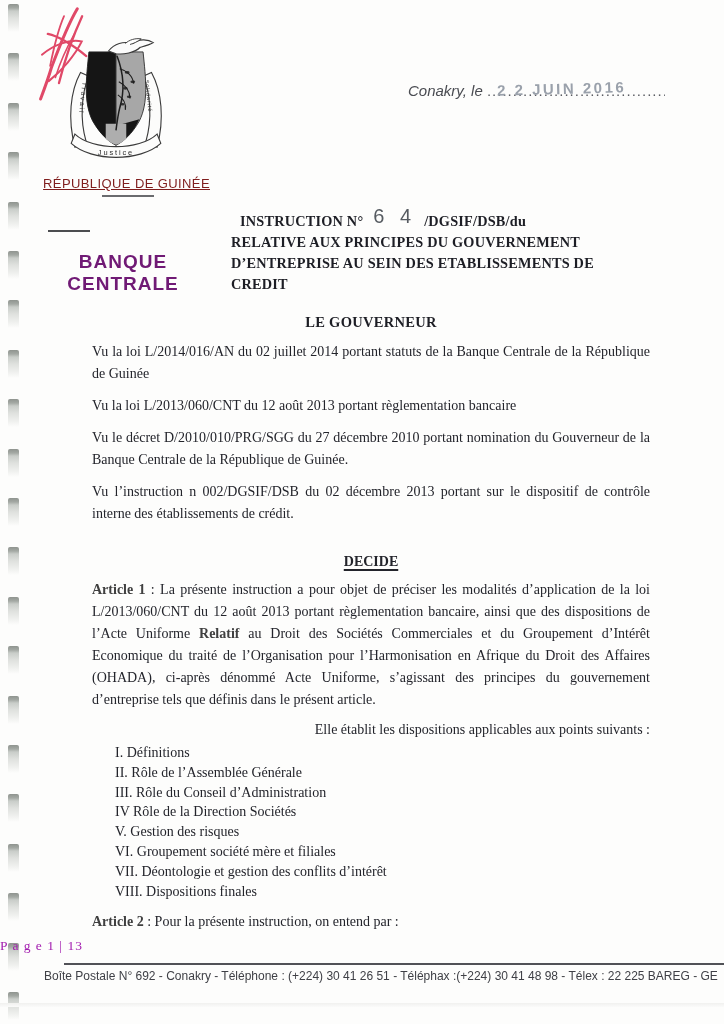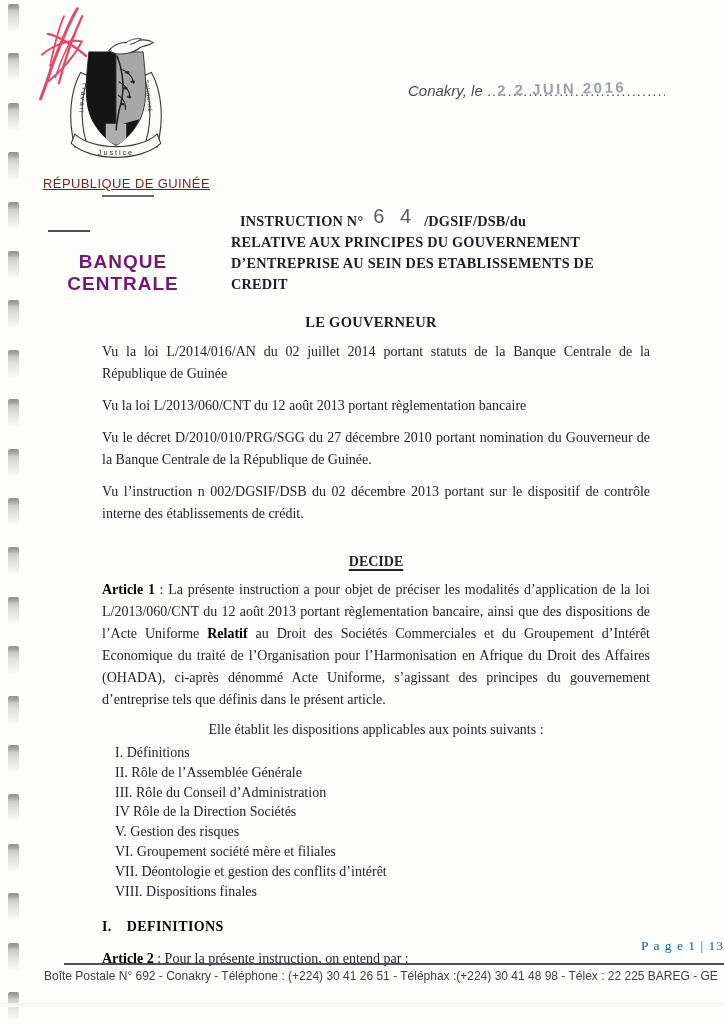--- a/index.html
+++ b/index.html
@@ -30,34 +30,34 @@
     font-size:15px;letter-spacing:2.5px;color:#9aa1ab;transform:rotate(-1.5deg);white-space:nowrap;}
   
   #instruction{left:231px;top:209px;width:436px;font-weight:bold;font-size:14.3px;
     line-height:21px;color:#1d1e25;letter-spacing:.2px;}
   #instruction .l1{text-indent:9px;}
   #instruction .num{font-family:"Liberation Sans",sans-serif;font-weight:400;font-size:20px;
     color:#565b61;letter-spacing:5px;position:relative;top:-3px;margin:0 8px 8px 10px;}
   #governor{left:88px;top:314px;width:566px;text-align:center;font-weight:bold;font-size:14.5px;letter-spacing:.3px;color:#1d1e25;}
   
   #body{left:88px;top:341px;width:562px;font-size:14px;line-height:22px;text-align:justify;}
-  #body p{margin:10px 0 0 14px;}
+  #body p{margin:10px 0 0 4px;}
   #body p.first{margin-top:0;}
   .decide{margin-top:26px !important;text-align:center;font-weight:bold;
     text-decoration:underline;text-underline-offset:3px;text-decoration-thickness:1.5px;}
   .art1{margin-top:6px !important;}
-  .elle{margin-top:8px !important;text-align:center;}
+  .elle{margin-top:8px !important;text-align:right;}
   .points{margin:2px 0 0 0;padding:0 0 0 27px;list-style:none;}
   .points div{line-height:19.8px;}
   .sec1{margin-top:15px !important;font-weight:bold;letter-spacing:.4px;text-align:left;}
   .sec1 .ttl{margin-left:15px;}
   .art2{margin-top:10px !important;text-align:left;}
-  b{color:#000000;}
+  b{color:#404040;}
   
-  #pageno{left:0;top:938px;width:724px;text-align:right;font-size:13.5px;color:#0369a1;letter-spacing:1px;}
+  #pageno{left:0;top:938px;width:724px;text-align:left;font-size:13.5px;color:#a21caf;letter-spacing:1px;}
   #footrule{left:64px;top:963px;width:660px;height:2px;background:#515257;}
   #footer{left:44px;top:969px;width:680px;font-family:"Liberation Sans",sans-serif;
     font-size:12px;color:#3f4046;white-space:nowrap;}
   #bottom-edge{left:0;top:1003px;width:724px;height:4px;background:linear-gradient(180deg,#f1f1ef,#fbfbfa);}
   #scribble{left:20px;top:4px;}
   #emblem{left:60px;top:36px;}
 </style>
 </head>
 <body>
 
@@ -171,21 +171,20 @@
     <div>I. Définitions</div>
     <div>II. Rôle de l’Assemblée Générale</div>
     <div>III. Rôle du Conseil d’Administration</div>
     <div>IV Rôle de la Direction Sociétés</div>
     <div>V. Gestion des risques</div>
     <div>VI. Groupement société mère et filiales</div>
     <div>VII. Déontologie et gestion des conflits d’intérêt</div>
     <div>VIII. Dispositions finales</div>
   </div>
 
-  <p class="sec1"><b>I.</b><b class="ttl">DEFINITIONS</b></p>
 
   <p class="art2"><b>Article 2</b><span> : Pour la présente instruction, on entend par :</span></p>
 </div>
 
 <div id="pageno" class="abs">P a g e  1 | 13</div>
 <div id="footrule" class="abs"></div>
 <div id="footer" class="abs">Boîte Postale N° 692 - Conakry - Téléphone : (+224) 30 41 26 51 - Téléphax :(+224) 30 41 48 98 - Télex : 22 225 BAREG - GE</div>
 <div id="bottom-edge" class="abs"></div>
 
 </body></html>

